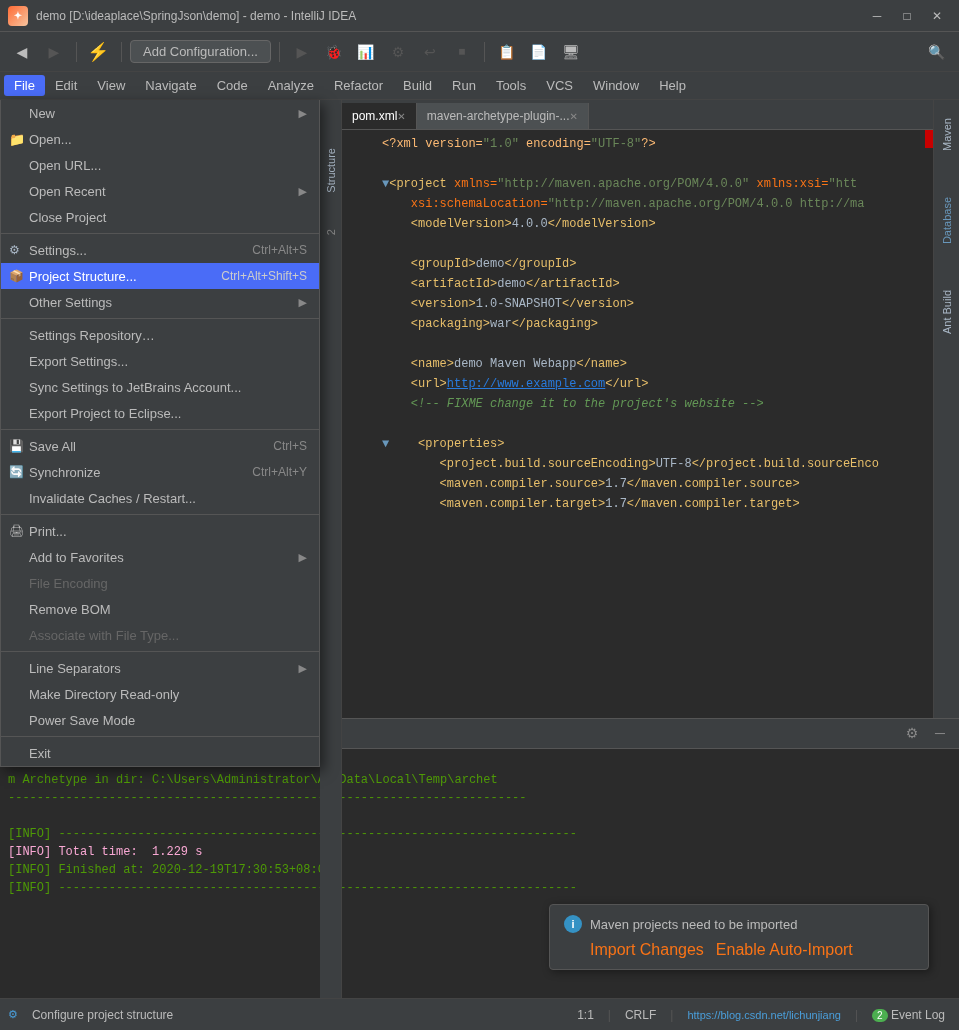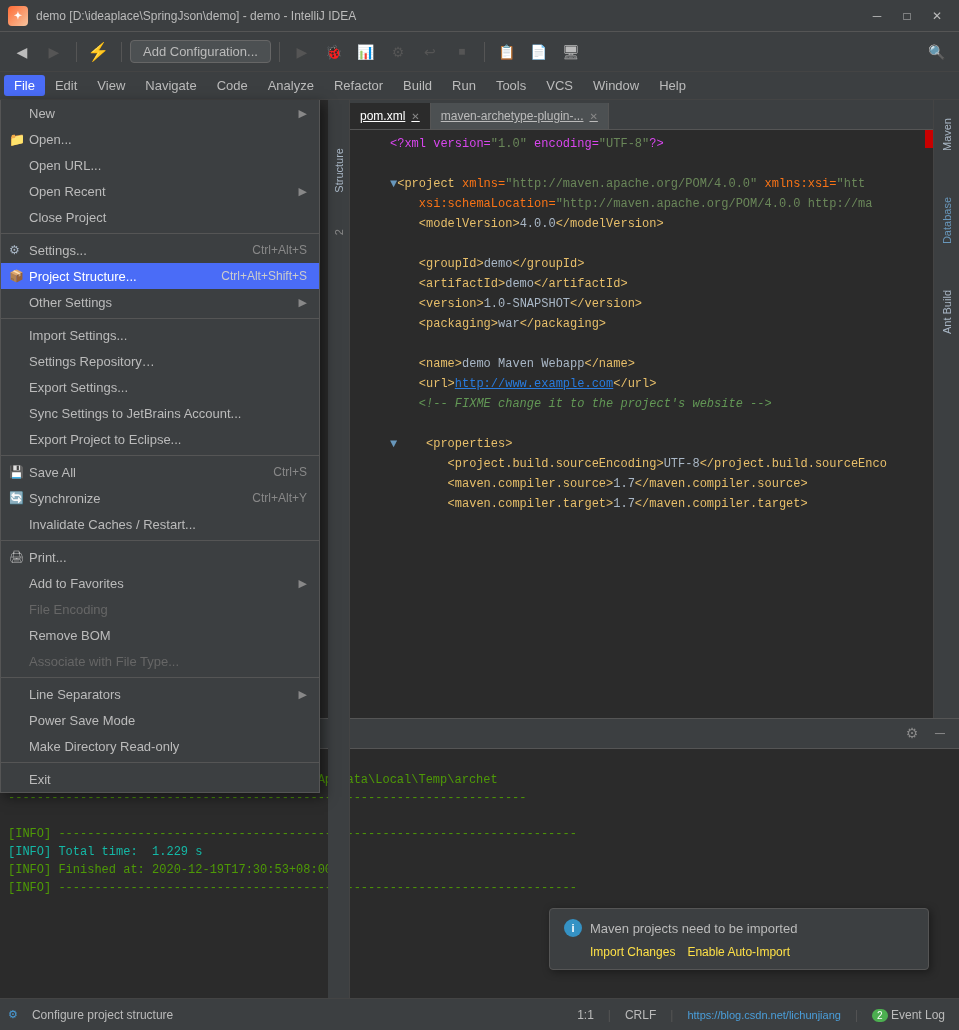--- a/index.html
+++ b/index.html
@@ -131,22 +131,20 @@
     .editor-tab {
       height: 26px;
       background: #4c5052;
       padding: 0 10px;
       display: flex;
       align-items: center;
       border-right: 1px solid #555;
       font-size: 12px;
       color: #bbb;
       cursor: pointer;
-      gap: 6px;
-      text-decoration: underline;
     }
     .editor-tab.active { background: #2b2b2b; color: #fff; }
     .editor-tab .close-tab { font-size: 10px; color: #888; cursor: pointer; }
 
     
     #code-content {
       background: #2b2b2b;
       padding: 8px 0;
       font-family: 'Courier New', monospace;
       font-size: 13px;
@@ -174,21 +172,21 @@
       flex: 1;
       white-space: pre;
       overflow: hidden;
     }
     .xml-tag { color: #e8bf6a; }
     .xml-attr { color: #f97316; }
     .xml-value { color: #6a8759; }
     .xml-text { color: #a9b7c6; }
     .xml-comment { color: #629755; font-style: italic; }
     .xml-url { color: #287bde; text-decoration: underline; }
-    .xml-pi { color: #d946ef; }
+    .xml-pi { color: #fdba74; }
 
     
     #right-sidebar {
       width: 26px;
       background: #3c3f41;
       display: flex;
       flex-direction: column;
       align-items: center;
       border-left: 1px solid #444;
     }
@@ -296,23 +294,23 @@
       font-size: 11px;
       font-weight: bold;
       flex-shrink: 0;
     }
     #maven-notification .notif-actions {
       display: flex;
       gap: 12px;
       padding-left: 26px;
     }
     #maven-notification .notif-link {
-      color: #fde047;
-      cursor: pointer;
-      font-size: 12px;
+      color: #f97316;
+      cursor: pointer;
+      font-size: 16px;
     }
 
     
     #statusbar {
       position: absolute;
       bottom: 0;
       left: 0;
       right: 0;
       height: 32px;
       background: #3c3f41;
@@ -431,21 +429,21 @@
   <div class="menu-item">Analyze</div>
   <div class="menu-item">Refactor</div>
   <div class="menu-item">Build</div>
   <div class="menu-item">Run</div>
   <div class="menu-item">Tools</div>
   <div class="menu-item">VCS</div>
   <div class="menu-item">Window</div>
   <div class="menu-item">Help</div>
 </div>
 
-<div id="main-area" style="position:relative; display:flex; height: calc(1030px - 32px - 40px - 28px - 32px); padding-left: 8px;">
+<div id="main-area" style="position:relative; display:flex; height: calc(1030px - 32px - 40px - 28px - 32px);">
 
   <div id="file-menu-dropdown">
 
     <div class="dropdown-item">
       <span>New</span>
       <span class="arrow">▶</span>
     </div>
 
     <div class="dropdown-item">
       <span style="position:absolute; left:8px; color:#a9b7c6; font-size:13px;">📁</span>
@@ -477,23 +475,20 @@
       <span>Project Structure...</span>
       <span class="shortcut">Ctrl+Alt+Shift+S</span>
     </div>
 
     <div class="dropdown-item">
       <span>Other Settings</span>
       <span class="arrow">▶</span>
     </div>
     <div class="dropdown-divider"></div>
 
-    <div class="dropdown-item">
-      <span>Import Settings...</span>
-    </div>
 
     <div class="dropdown-item">
       <span>Settings Repository…</span>
     </div>
 
     <div class="dropdown-item">
       <span>Export Settings...</span>
     </div>
 
     <div class="dropdown-item">
@@ -544,25 +539,25 @@
       <span>Associate with File Type...</span>
     </div>
     <div class="dropdown-divider"></div>
 
     <div class="dropdown-item">
       <span>Line Separators</span>
       <span class="arrow">▶</span>
     </div>
 
     <div class="dropdown-item">
+      <span>Make Directory Read-only</span>
+    </div>
+
+    <div class="dropdown-item">
       <span>Power Save Mode</span>
-    </div>
-
-    <div class="dropdown-item">
-      <span>Make Directory Read-only</span>
     </div>
     <div class="dropdown-divider"></div>
 
     <div class="dropdown-item">
       <span>Exit</span>
     </div>
   </div>
 
   <div id="editor-area" style="margin-left: 320px; flex:1; position:relative;">
 
@@ -694,21 +689,21 @@
       <button class="bottom-ctrl-btn">─</button>
     </div>
   </div>
 
   <div id="console-output">
     <div class="console-line"><span style="color:#4e9a06;">ld, Value: demo</span></div>
     <div class="console-line"><span style="color:#4e9a06;">m Archetype in dir: C:\Users\Administrator\AppData\Local\Temp\archet</span></div>
     <div class="console-line"><span style="color:#4e9a06;">------------------------------------------------------------------------</span></div>
     <div class="console-line">&nbsp;</div>
     <div class="console-line"><span style="color:#4e9a06;">[INFO] ------------------------------------------------------------------------</span></div>
-    <div class="console-line"><span style="color:#14b8a6;">[INFO] Total time:  1.229 s</span></div>
+    <div class="console-line"><span style="color:#f9a8d4;">[INFO] Total time:  1.229 s</span></div>
     <div class="console-line"><span style="color:#4e9a06;">[INFO] Finished at: 2020-12-19T17:30:53+08:00</span></div>
     <div class="console-line"><span style="color:#4e9a06;">[INFO] ------------------------------------------------------------------------</span></div>
   </div>
 </div>
 
 <div id="maven-notification">
   <div class="notif-header">
     <div class="notif-icon">i</div>
     <span>Maven projects need to be imported</span>
   </div>

